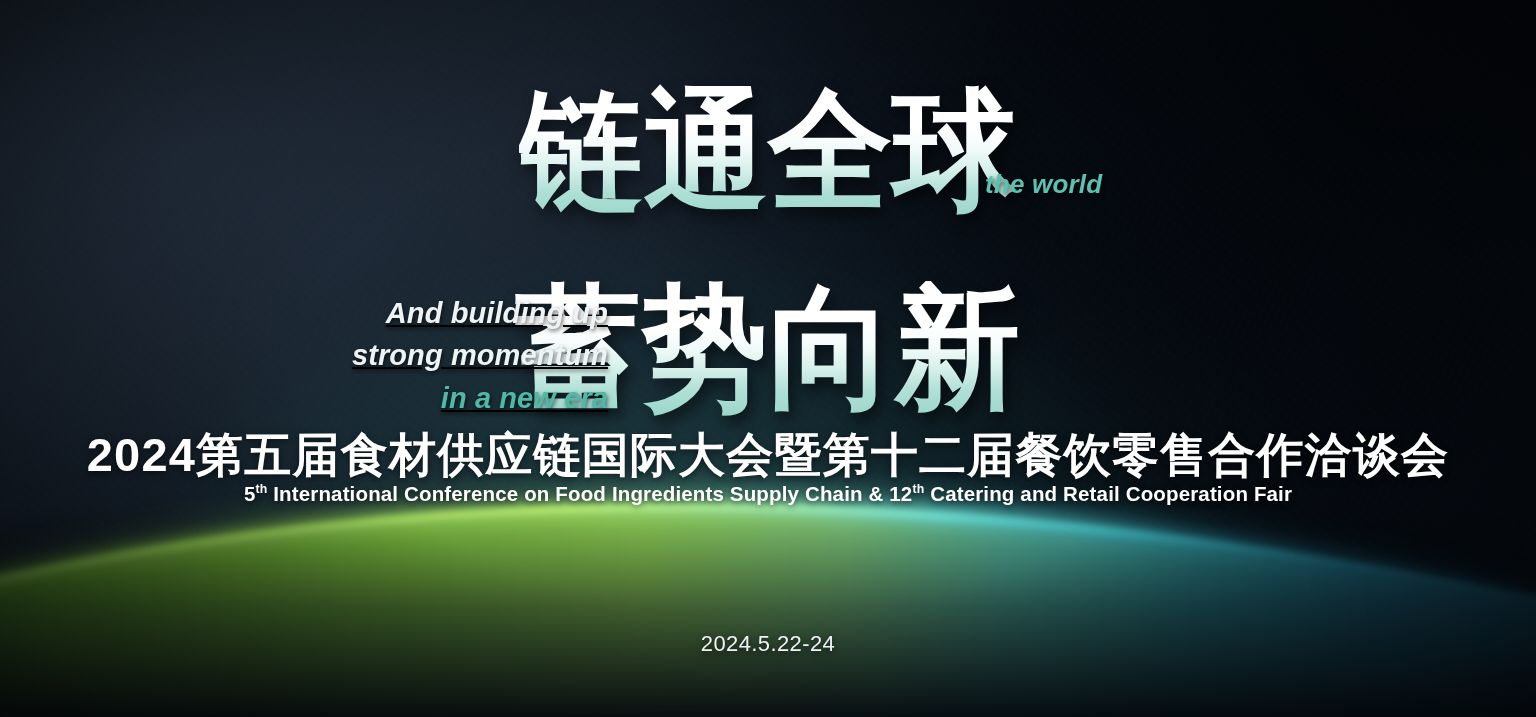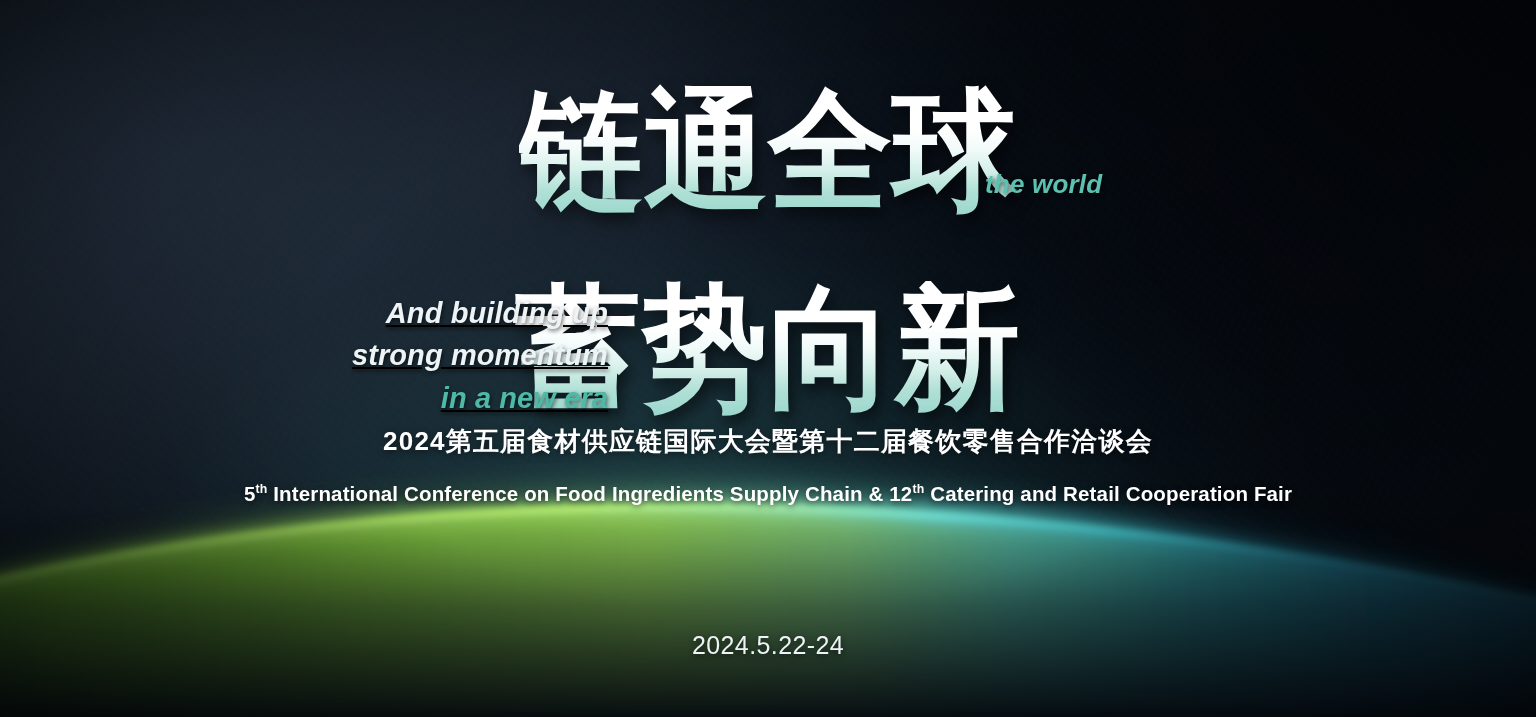--- a/index.html
+++ b/index.html
@@ -148,21 +148,21 @@
   .eng-left .l3 { color: #4fb9a8; display: block; }
 
   
   .sub-cn {
     position: absolute;
     left: 0; right: 0;
     top: 424px;
     text-align: center;
     color: #ffffff;
     font-weight: 700;
-    font-size: 26px;
+    font-size: 47px;
     letter-spacing: 1.2px;
     white-space: nowrap;
     text-shadow: 0 2px 7px rgba(0,0,0,0.55);
   }
   
   .sub-en {
     position: absolute;
     left: 0; right: 0;
     top: 482px;
     text-align: center;
@@ -184,21 +184,21 @@
     position: absolute;
     left: 0; right: 0;
     top: 614px;
     display: flex;
     justify-content: center;
     align-items: center;
     gap: 28px;
   }
   .footer .date {
     color: #eef3f6;
-    font-size: 25px;
+    font-size: 22px;
     font-weight: 400;
     letter-spacing: 0.4px;
     white-space: nowrap;
     text-shadow: 0 2px 6px rgba(0,0,0,0.6);
     padding-top: 17px;
   }
   .footer .place {
     color: #f2f6f8;
     font-size: 21px;
     line-height: 1.34;

